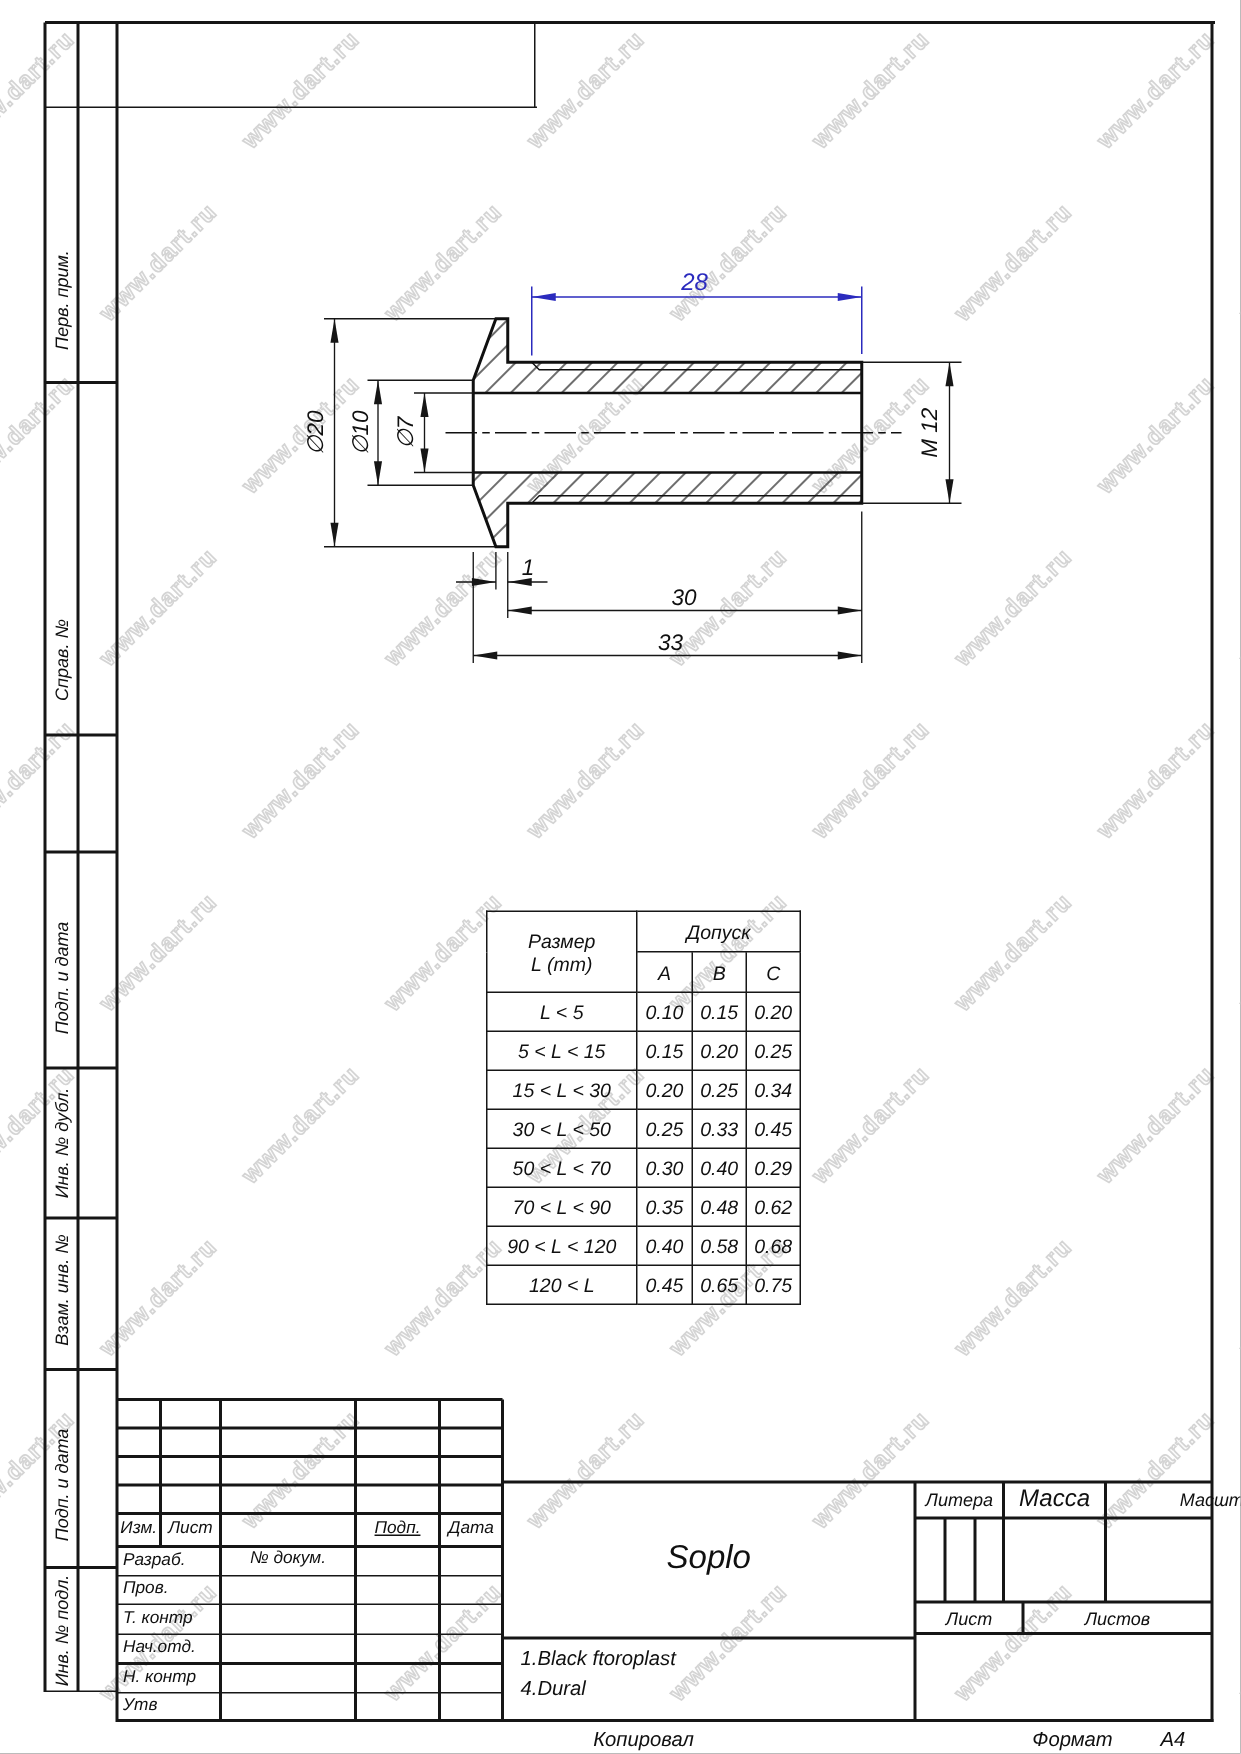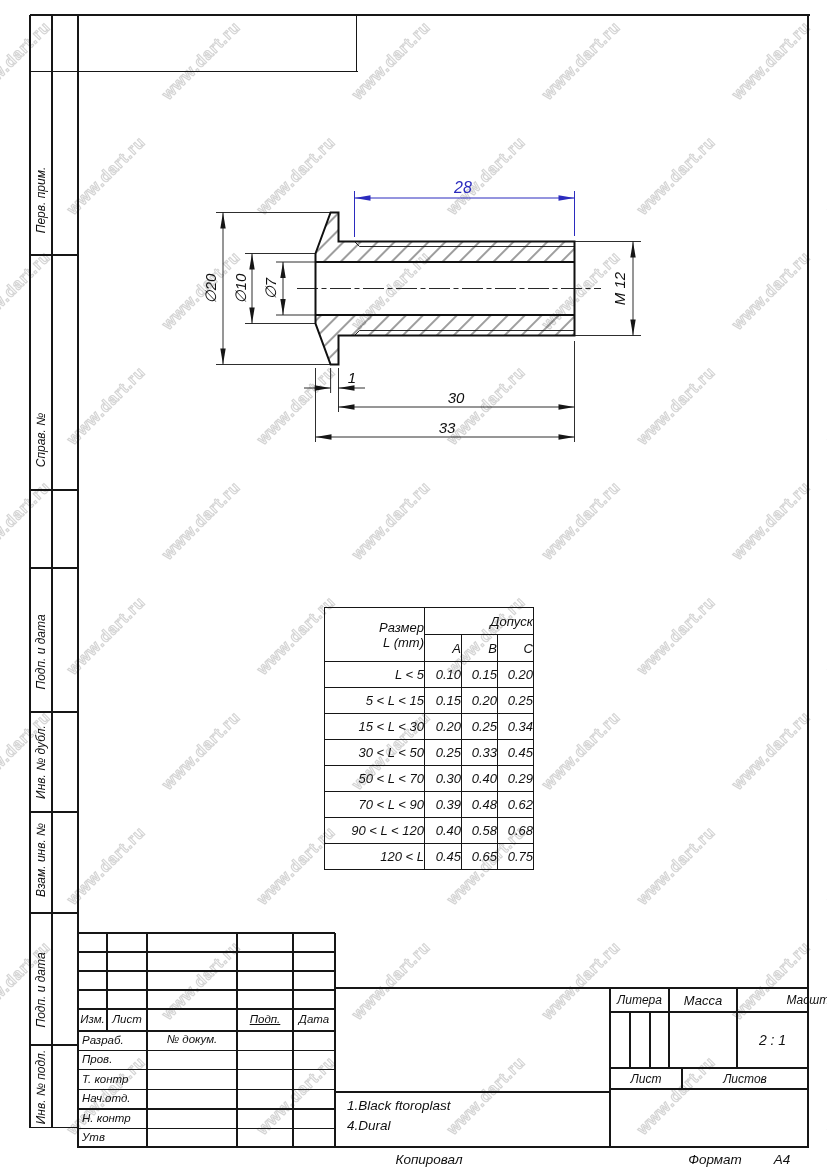--- a/index.html
+++ b/index.html
@@ -21,21 +21,21 @@
   .strip-label {
     position:absolute; z-index:4; font-style:italic; font-size:12px; white-space:nowrap;
     transform:translate(-50%,-50%) rotate(-90deg);
   }
   svg.draw { position:absolute; left:0; top:0; z-index:2; }
   table.tol {
     position:absolute; left:324px; top:607px; z-index:4;
     border-collapse:collapse; table-layout:fixed;
     font-style:italic; font-size:13px; color:#101010;
   }
-  table.tol td { border:1.4px solid #161616; text-align:right; padding:0; height:25px; overflow:hidden;margin-left:44px; }
+  table.tol td { border:1.4px solid #161616; text-align:center; padding:0; height:25px; overflow:hidden;margin-left:44px; }
   table.tol td.hdr1 { height:26px; }
 </style>
 </head>
 <body>
 
 <div class="page">
 
   <div id="wm-layer">
       <div class="wm" style="left: -25px; top: 88px;">www.dart.ru</div>
       <div class="wm" style="left: 165px; top: 88px;">www.dart.ru</div>
@@ -200,47 +200,47 @@
           <td>0.45</td>
         </tr>
         <tr>
           <td>50 &lt; L &lt; 70</td>
           <td>0.30</td>
           <td>0.40</td>
           <td>0.29</td>
         </tr>
         <tr>
           <td>70 &lt; L &lt; 90</td>
-          <td>0.39</td>
+          <td>0.35</td>
           <td>0.48</td>
           <td>0.62</td>
         </tr>
         <tr>
           <td>90 &lt; L &lt; 120</td>
           <td>0.40</td>
           <td>0.58</td>
           <td>0.68</td>
         </tr>
         <tr>
           <td>120 &lt; L</td>
           <td>0.45</td>
           <td>0.65</td>
           <td>0.75</td>
         </tr>
       </tbody>
   </table>
 
+  <div class="lbl cell-center" style="left:335px; top:995px; width:275px; height:85px; font-size:22px;">Soplo</div>
 
   <div class="lbl" style="left:347px; top:1099px; font-size:13.5px;">1.Black ftoroplast</div>
   <div class="lbl" style="left:347px; top:1119px; font-size:13.5px;">4.Dural</div>
 
   <div class="lbl cell-center" style="left:610px; top:989px; width:59px; height:22px; font-size:12px;">Литера</div>
-  <div class="lbl cell-center" style="left:669px; top:989px; width:68px; height:22px; font-size:13px;">Масса</div>
+  <div class="lbl cell-center" style="left:669px; top:989px; width:68px; height:22px; font-size:16px;">Масса</div>
   <div class="lbl cell-center" style="left:737px; top:989px; width:71px; height:22px; font-size:12px;padding-left:42px;">Масштаб</div>
-  <div class="lbl cell-center" style="left:737px; top:1012px; width:71px; height:56px; font-size:14px;">2 : 1</div>
   <div class="lbl cell-center" style="left:610px; top:1068px; width:72px; height:21px; font-size:12px;">Лист</div>
   <div class="lbl cell-center" style="left:682px; top:1068px; width:126px; height:21px; font-size:12px;">Листов</div>
 
   <div class="lbl cell-center" style="left:354px; top:1152px; width:150px; height:15px; font-size:13.5px;font-style:italic;">Копировал</div>
   <div class="lbl cell-center" style="left:675px; top:1152px; width:80px; height:15px; font-size:13.5px;">Формат</div>
   <div class="lbl cell-center" style="left:762px; top:1152px; width:40px; height:15px; font-size:13.5px;">A4</div>
 
   <div id="line-layer">
       <div class="ln" style="left: 30px; top: 14px; width: 780px; height: 2px;"></div>
       <div class="ln" style="left: 77px; top: 15px; width: 2px; height: 1133px;"></div>

